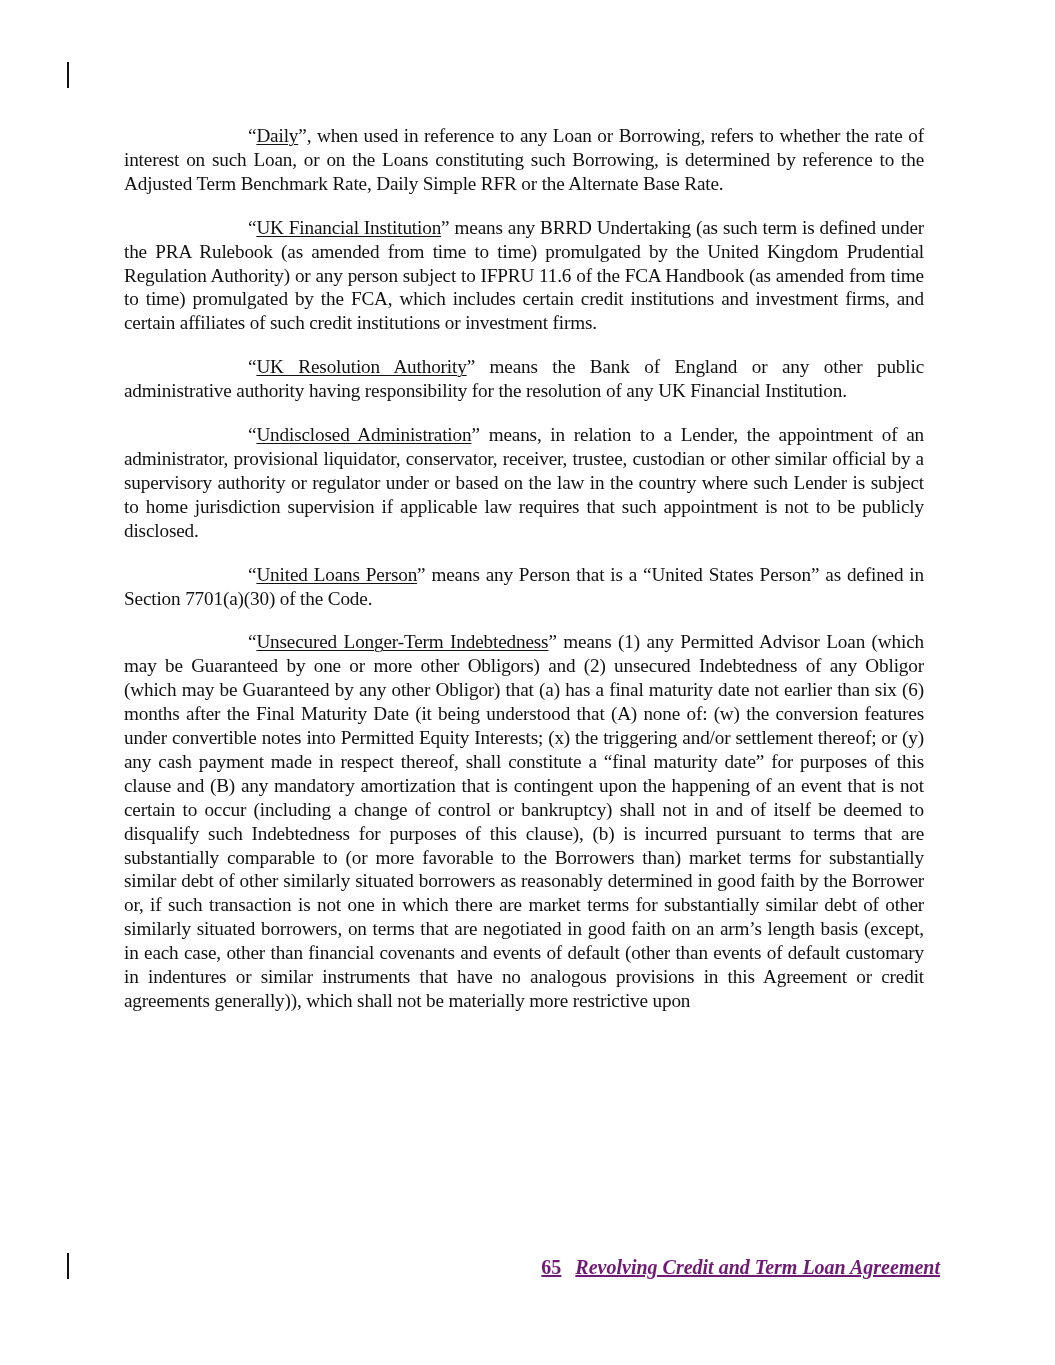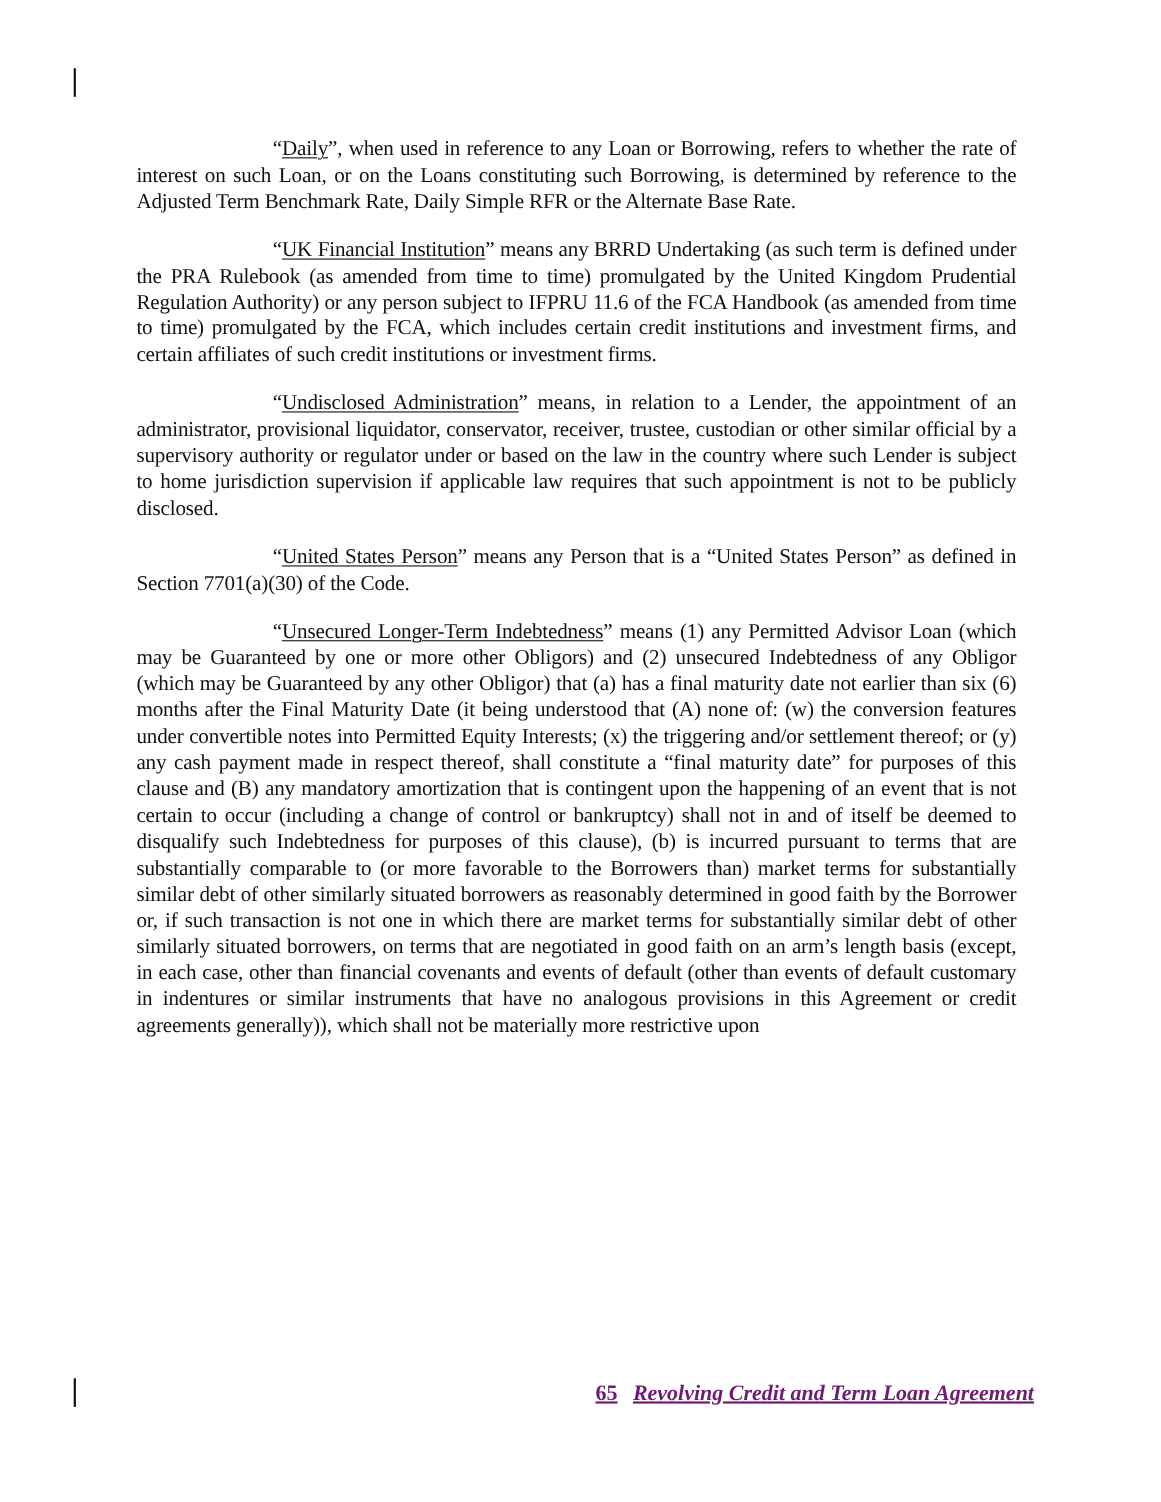--- a/index.html
+++ b/index.html
@@ -68,26 +68,27 @@
 <body>
 
 <div class="margin-bar top"></div>
 
 <div class="content">
 
   <p class="para"><span>“</span><span class="term">Daily</span><span>”</span><span>, when used in reference to any Loan or Borrowing, refers to whether the rate of interest on such Loan, or on the Loans constituting such Borrowing, is determined by reference to the Adjusted Term Benchmark Rate, Daily Simple RFR or the Alternate Base Rate.</span></p>
 
   <p class="para"><span>“</span><span class="term">UK Financial Institution</span><span>”</span><span> means any BRRD Undertaking (as such term is defined under the PRA Rulebook (as amended from time to time) promulgated by the United Kingdom Prudential Regulation Authority) or any person subject to IFPRU 11.6 of the FCA Handbook (as amended from time to time) promulgated by the FCA, which includes certain credit institutions and investment firms, and certain affiliates of such credit institutions or investment firms.</span></p>
 
+  <p class="para"><span>“</span><span class="term">UK Resolution Authority</span><span>”</span><span> means the Bank of England or any other public administrative authority having responsibility for the resolution of any UK Financial Institution.</span></p>
 
 
   <p class="para"><span>“</span><span class="term">Undisclosed Administration</span><span>”</span><span> means, in relation to a Lender, the appointment of an administrator, provisional liquidator, conservator, receiver, trustee, custodian or other similar official by a supervisory authority or regulator under or based on the law in the country where such Lender is subject to home jurisdiction supervision if applicable law requires that such appointment is not to be publicly disclosed.</span></p>
 
 
-  <p class="para"><span>“</span><span class="term">United States Person</span><span>”</span><span> means any Person that is a “United States Person” as defined in Section 7701(a)(30) of the Code.</span></p>
+  <p class="para"><span>“</span><span class="term">United Loans Person</span><span>”</span><span> means any Person that is a “United States Person” as defined in Section 7701(a)(30) of the Code.</span></p>
 
 
   <p class="para"><span>“</span><span class="term">Unsecured Longer-Term Indebtedness</span><span>”</span><span> means (1) any Permitted Advisor Loan (which may be Guaranteed by one or more other Obligors) and (2) unsecured Indebtedness of any Obligor (which may be Guaranteed by any other Obligor) that (a) has a final maturity date not earlier than six (6) months after the Final Maturity Date (it being understood that (A) none of: (w) the conversion features under convertible notes into Permitted Equity Interests; (x) the triggering and/or settlement thereof; or (y) any cash payment made in respect thereof, shall constitute a “final maturity date” for purposes of this clause and (B) any mandatory amortization that is contingent upon the happening of an event that is not certain to occur (including a change of control or bankruptcy) shall not in and of itself be deemed to disqualify such Indebtedness for purposes of this clause), (b) is incurred pursuant to terms that are substantially comparable to (or more favorable to the Borrowers than) market terms for substantially similar debt of other similarly situated borrowers as reasonably determined in good faith by the Borrower or, if such transaction is not one in which there are market terms for substantially similar debt of other similarly situated borrowers, on terms that are negotiated in good faith on an arm’s length basis (except, in each case, other than financial covenants and events of default (other than events of default customary in indentures or similar instruments that have no analogous provisions in this Agreement or credit agreements generally)), which shall not be materially more restrictive upon</span></p>
 
 </div>
 
 <div class="margin-bar bottom"></div>
 
 <div class="footer" style="color: #701a75;">
   <span class="page-num">65</span><span class="doc-title">Revolving Credit and Term Loan Agreement</span>

